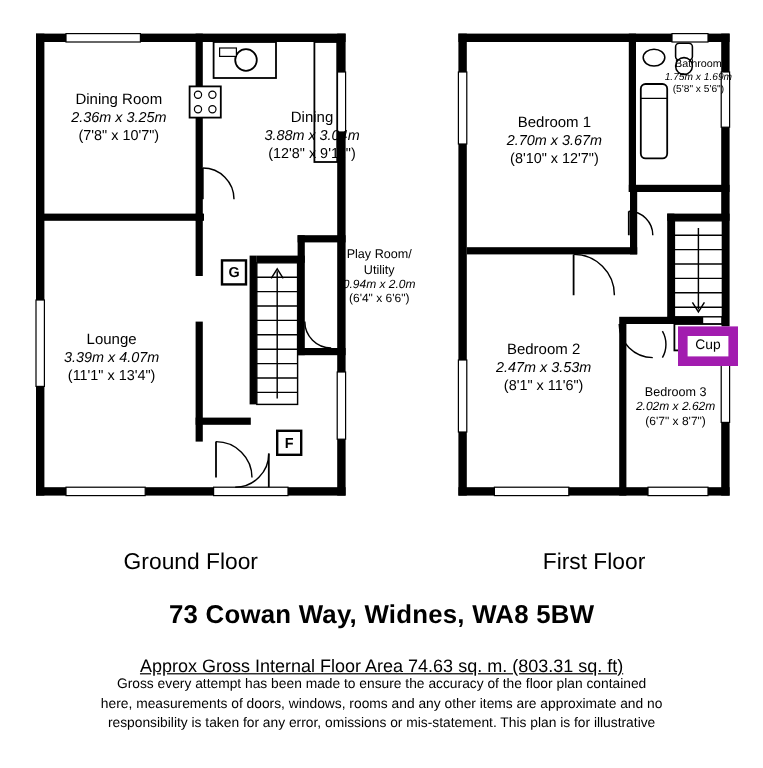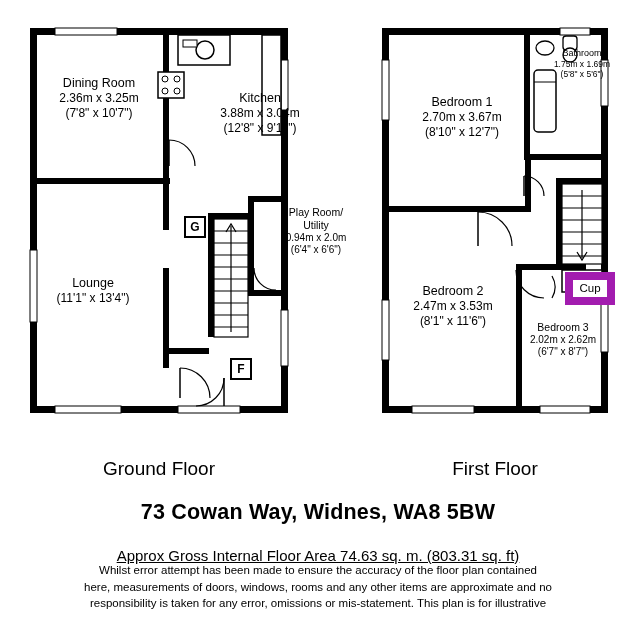--- a/index.html
+++ b/index.html
@@ -32,20 +32,21 @@
     line-height: 1.22;
     white-space: nowrap;
   }
   .room-label .rl-name {
     display: block;
     font-size: 12.5px;
   }
   .room-label .rl-dim {
     display: block;
     font-size: 12px;
+    font-style: italic;
   }
   .room-label .rl-imp {
     display: block;
     font-size: 12px;
   }
   .room-label.small .rl-name { font-size: 10.5px; }
   .room-label.small .rl-dim  { font-size: 10px; }
   .room-label.small .rl-imp  { font-size: 10px; }
   .room-label.tiny .rl-name { font-size: 9px; }
   .room-label.tiny .rl-dim  { font-size: 8.5px; }
@@ -248,27 +249,28 @@
     </g>
   </svg>
 
   <div class="room-label" style="left:34px; top:76px; width:130px;">
     <span class="rl-name">Dining Room</span>
     <span class="rl-dim">2.36m x 3.25m</span>
     <span class="rl-imp">(7'8" x 10'7")</span>
   </div>
 
   <div class="room-label" style="left:195px; top:91px; width:130px;">
-    <span class="rl-name">Kitchen</span>
+    <span class="rl-name">Dining</span>
     <span class="rl-dim">3.88m x 3.04m</span>
     <span class="rl-imp">(12'8" x 9'11")</span>
   </div>
 
   <div class="room-label" style="left:28px; top:276px; width:130px;">
     <span class="rl-name">Lounge</span>
+    <span class="rl-dim">3.39m x 4.07m</span>
     <span class="rl-imp">(11'1" x 13'4")</span>
   </div>
 
   <div class="room-label small" style="left:249px; top:206px; width:96px;padding-left:19px;">
     <span class="rl-name">Play Room/</span>
     <span class="rl-name">Utility</span>
     <span class="rl-dim">0.94m x 2.0m</span>
     <span class="rl-imp">(6'4" x 6'6")</span>
   </div>
 
@@ -314,18 +316,18 @@
   <div class="floor-title" style="left:59px; top:458px; width:200px;">
     <span>Ground Floor</span>
   </div>
 
   <div class="address-block" style="top:500px;">
     <div class="addr-line">73 Cowan Way, Widnes, WA8 5BW</div>
     <div class="area-line">Approx Gross Internal Floor Area 74.63 sq. m. (803.31 sq. ft)</div>
   </div>
 
   <div class="disclaimer" style="top:562px;">
-    <div>Whilst error attempt has been made to ensure the accuracy of the floor plan contained</div>
+    <div>Gross every attempt has been made to ensure the accuracy of the floor plan contained</div>
     <div>here, measurements of doors, windows, rooms and any other items are approximate and no</div>
     <div>responsibility is taken for any error, omissions or mis-statement.  This plan is for illustrative</div>
   </div>
 
 </div>
 
 </body></html>

